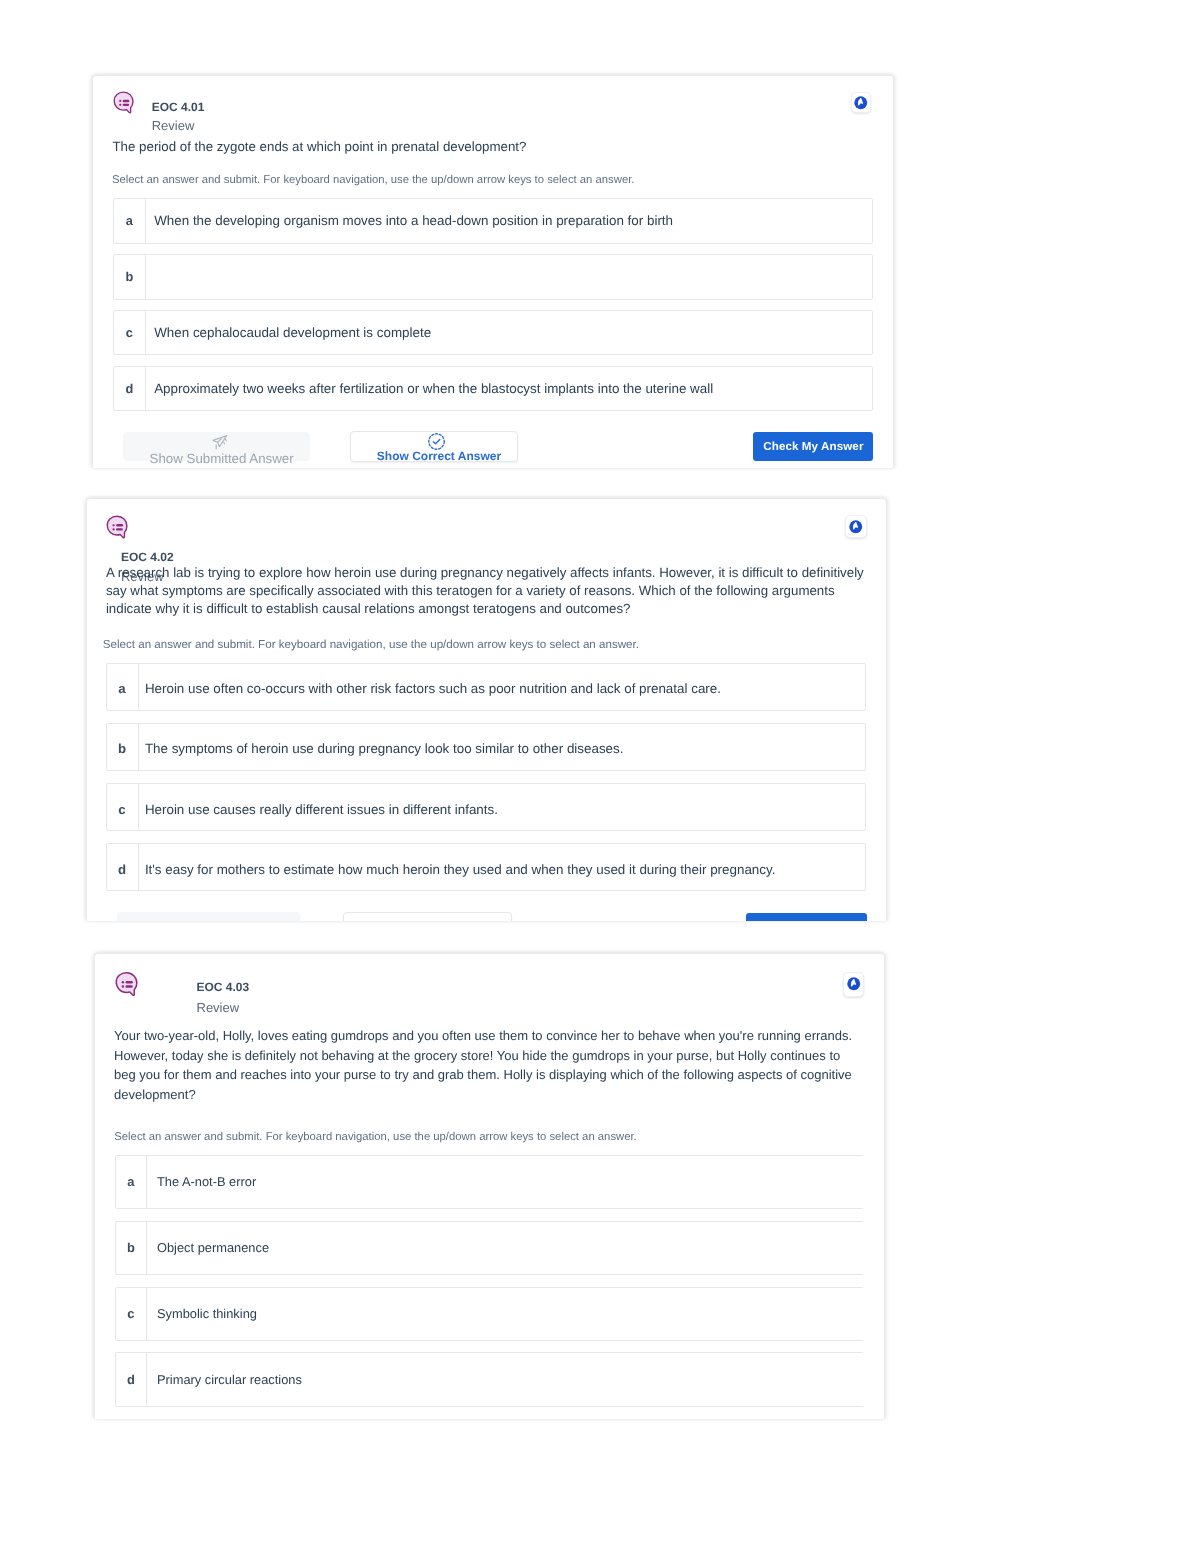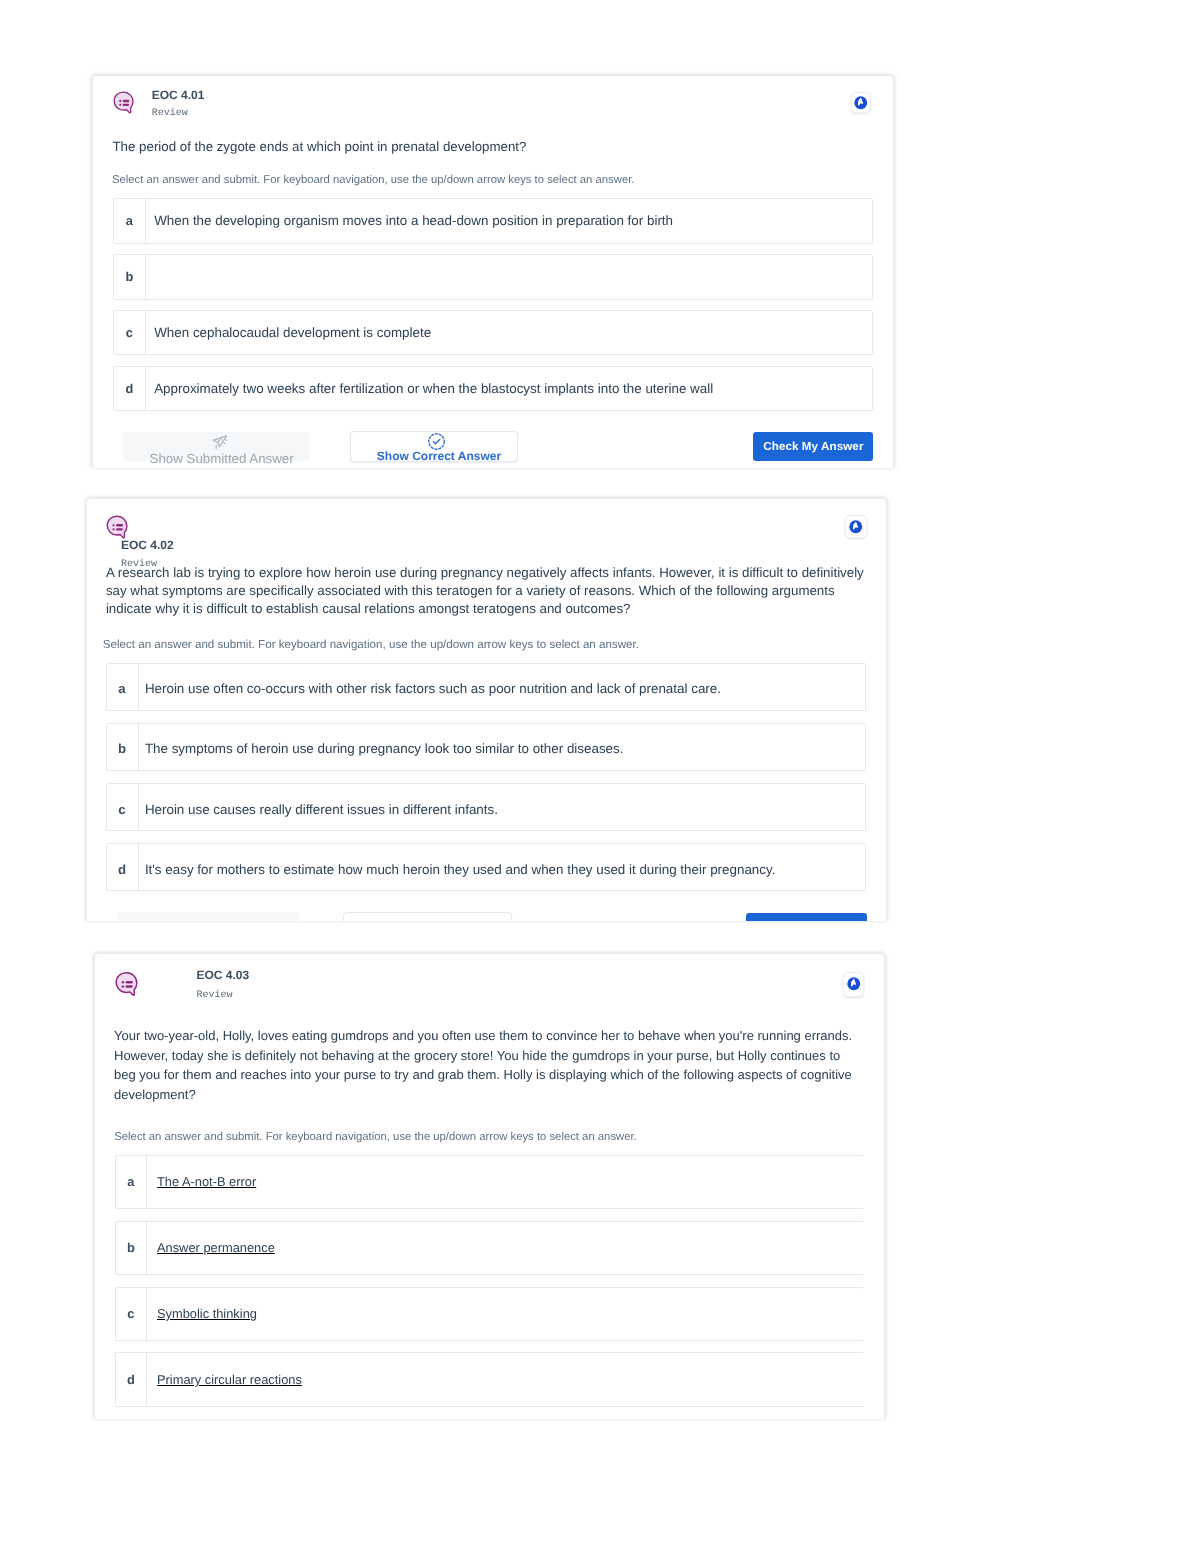--- a/index.html
+++ b/index.html
@@ -24,23 +24,23 @@
   }
 
   .cardhead { position:absolute; display:flex; align-items:flex-start; }
   .qicon { width:22px; height:23px; flex:0 0 22px; display:block; margin-top:2px; }
   .c2 .qicon { width:23px; height:24px; flex:0 0 23px; }
   .c2 .titles { margin-left:15.3px; }
   .c2 .qsub { margin-top:8px; }
   .c3 .qicon { width:24px; height:26px; flex:0 0 24px; }
   .c3 .qsub { margin-top:9px; }
   .c3 .titles { margin-left:14.5px; }
-  .titles { margin-left:16.5px; }
+  .titles { margin-left:16.5px;margin-top:12px; }
   .qtitle { font-size:12px; font-weight:700; color:#3c4d60; line-height:12px;}
-  .qsub { font-size:10px; color:#5b6a7a; margin-top:7px; line-height:11px;font-family:Liberation Mono, monospace; }
+  .qsub { font-size:13px; color:#5b6a7a; margin-top:7px; line-height:11px; }
 
   .infobtn {
     position:absolute; width:20px; height:21.5px;
     background:#fff; border:1px solid #edeff3; border-radius:5px;
     box-shadow:0 1px 2px rgba(16,24,40,.12);
     display:flex; align-items:center; justify-content:center;
   }
 
   .qtext { position:absolute; font-size:13.3px; color:#2c4154; line-height:20.5px; font-weight:400; }
   .qhint { position:absolute; font-size:11.3px; color:#5d7084; line-height:12px; }
@@ -56,21 +56,21 @@
   .optdiv { width:1px; background:#e6e7ea; }
   .opttextwrap { display:flex; align-items:center; padding-left:8.6px; }
   .opttext { font-size:13.4px; color:#2c4154; line-height:17px; }
 
   .c2 .optletter { width:29.4px; flex:0 0 29.4px; font-size:13.2px; padding-top:4px; }
   .c2 .optdiv { margin-left:1.5px; }
   .c2 .opttextwrap { padding-left:5.7px; padding-top:4px; }
   .c3 .opt { border-right-color:transparent; }
   .c3 .opttext { font-size:12.85px; }
   .c3 .optletter { font-size:12.9px; width:30.5px; flex:0 0 30.5px; }
-  .c3 .opttextwrap { padding-left:9.8px;text-decoration:underline; }
+  .c3 .opttextwrap { padding-left:9.8px; }
   .btn-ghost {
     position:absolute;
     display:flex; align-items:center;
     padding-left:10.75px; border-radius:4px; font-size:12px;flex-direction:column;
   }
   .btn-disabled { background:#f6f7f8; color:#9ba6b2; font-size:13.3px; }
   .btn-outline { background:#fff; border:1px solid #e4e7ec; color:#2f6cd0; font-weight:700;
      box-shadow:0 1px 2px rgba(16,24,40,.07);margin-left:32px; }
   .btn-ghost .bicon { margin-right:4.6px; display:flex; align-items:center; width:17.5px; justify-content:center; position:relative; top:1px; }
   .btn-primary {
@@ -275,21 +275,21 @@
       <div class="optletter">a</div>
       <div class="optdiv"></div>
       <div class="opttextwrap">
         <span class="opttext">The A-not-B error</span>
       </div>
     </div>
     <div class="opt" style="left:19.7px; top:266.6px; width:749.8px; height:54.5px;">
       <div class="optletter">b</div>
       <div class="optdiv"></div>
       <div class="opttextwrap">
-        <span class="opttext">Answer permanence</span>
+        <span class="opttext">Object permanence</span>
       </div>
     </div>
     <div class="opt" style="left:19.7px; top:332.5px; width:749.8px; height:54.5px;">
       <div class="optletter">c</div>
       <div class="optdiv"></div>
       <div class="opttextwrap">
         <span class="opttext">Symbolic thinking</span>
       </div>
     </div>
     <div class="opt" style="left:19.7px; top:398.4px; width:749.8px; height:54.5px;">

